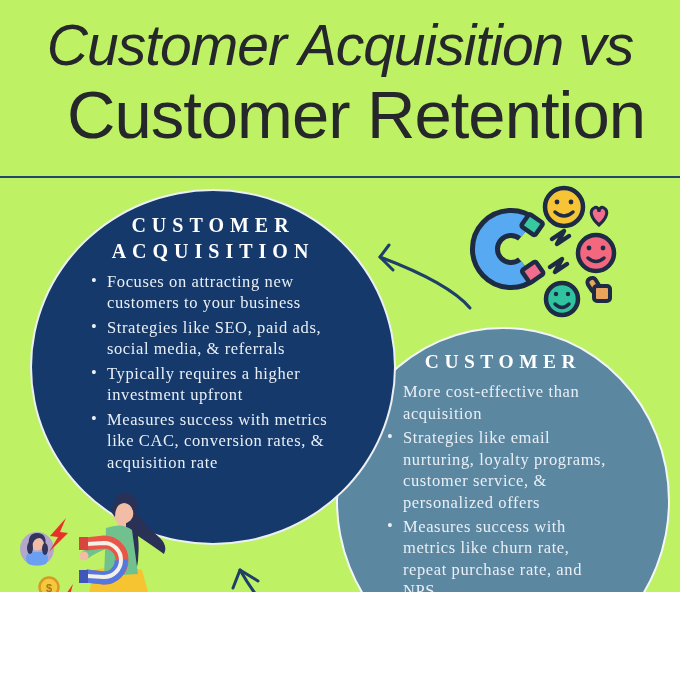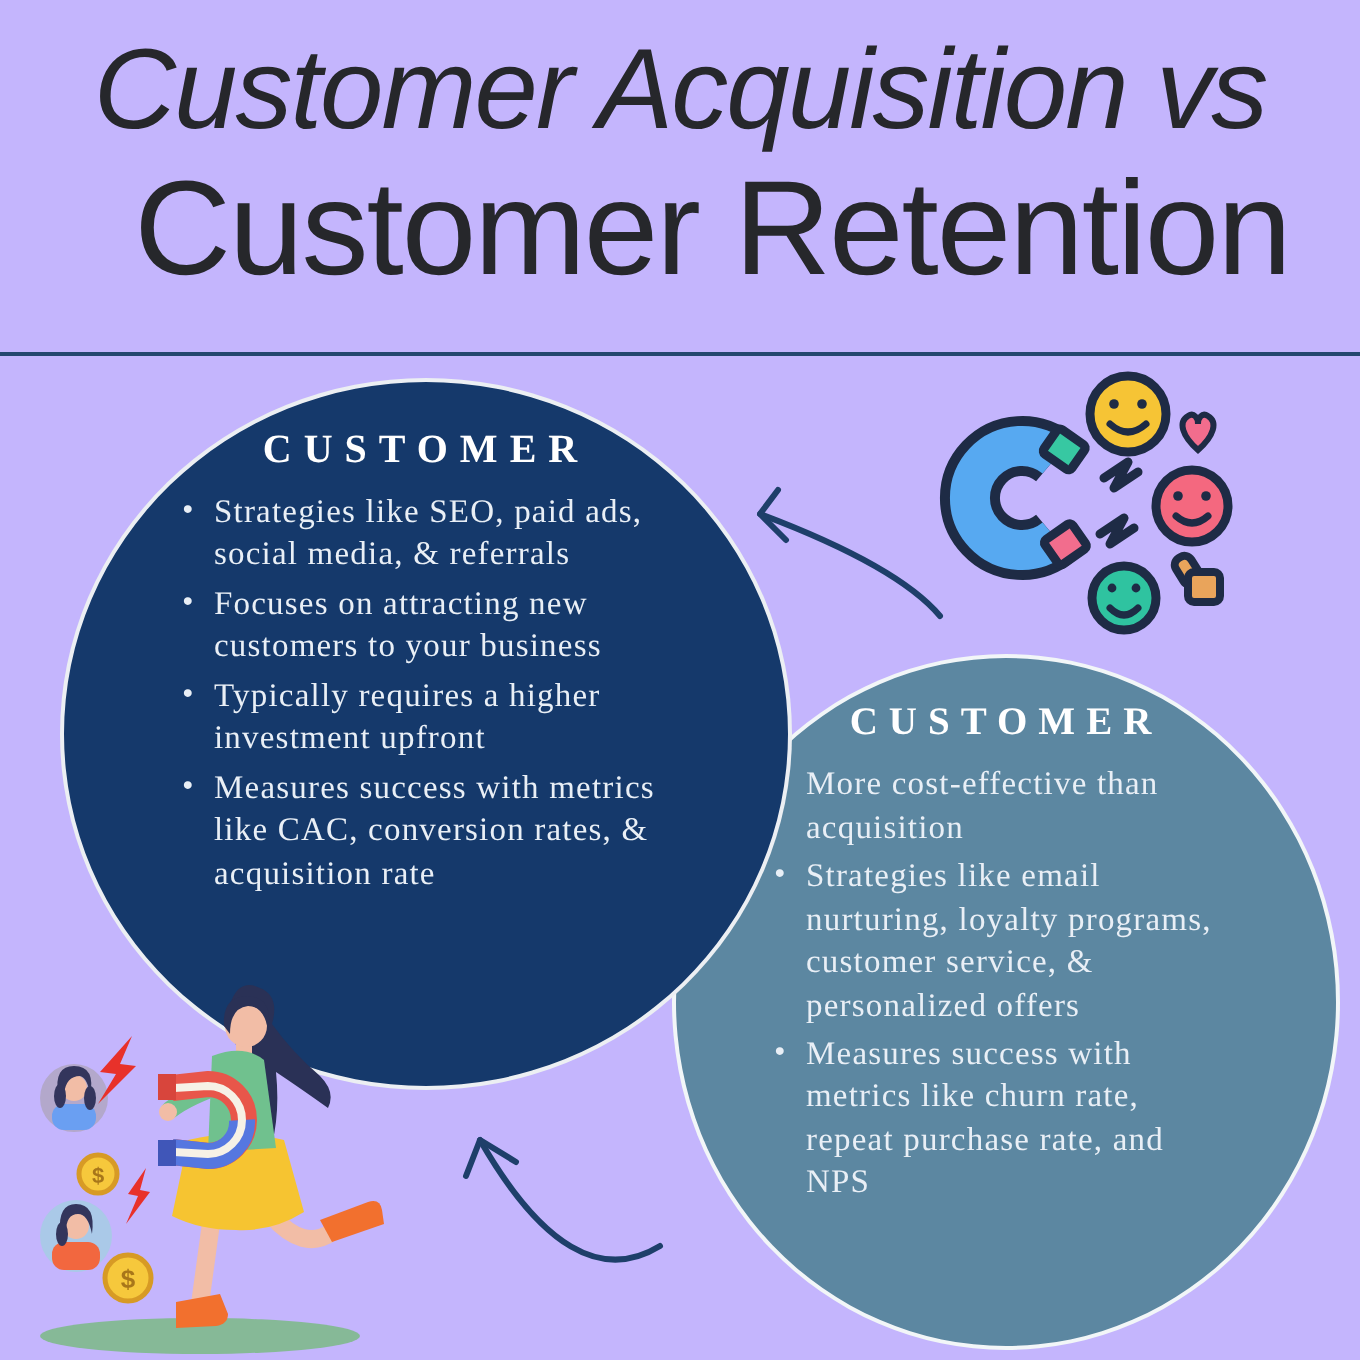--- a/index.html
+++ b/index.html
@@ -1,18 +1,18 @@
 <!DOCTYPE html>
 <html><head>
 <meta charset="utf-8">
 <style>
   html,body{margin:0;padding:0;background:#ffffff;}
   .canvas{
-    position:relative;width:680px;height:680px;overflow:hidden;
-    background:#c4b5fd;font-family:"Liberation Sans",sans-serif;
+    position:relative;width:680px;height:592px;overflow:hidden;
+    background:#bef264;font-family:"Liberation Sans",sans-serif;
   }
   
   .title-line1{
     position:absolute;top:16px;left:0;width:680px;text-align:center;
     font-style:italic;font-size:57px;line-height:1.05;color:#26272b;
     font-weight:500;letter-spacing:-1px;
   }
   .title-line2{
     position:absolute;top:80px;left:16px;width:680px;text-align:center;
     font-size:67px;line-height:1.05;color:#26272b;font-weight:500;letter-spacing:-1px;
@@ -56,24 +56,25 @@
     <ul class="bullets">
       <li>More cost-effective than acquisition</li>
       <li>Strategies like email nurturing, loyalty programs, customer service, &amp; personalized offers</li>
       <li>Measures success with metrics like churn rate, repeat purchase rate, and NPS</li>
     </ul>
   </div>
 
   <div class="circle acquisition">
     <div class="circle-heading">
       <span>CUSTOMER</span><br>
+      <span>ACQUISITION</span>
     </div>
     <ul class="bullets">
+      <li>Focuses on attracting new customers to your business</li>
       <li>Strategies like SEO, paid ads, social media, &amp; referrals</li>
-      <li>Focuses on attracting new customers to your business</li>
       <li>Typically requires a higher investment upfront</li>
       <li>Measures success with metrics like CAC, conversion rates, &amp; acquisition rate</li>
     </ul>
   </div>
 
   <svg class="illo" style="left:468px;top:183px;" width="165" height="145" viewBox="0 0 165 145">
     <g>
       <path d="M 59.7 46.1 A 26 26 0 1 0 59.7 85.9" fill="none" stroke="#1e2b45" stroke-width="30"></path>
       <path d="M 59.7 46.1 A 26 26 0 1 0 59.7 85.9" fill="none" stroke="#57a9f1" stroke-width="20"></path>
       <rect x="56" y="34" width="17" height="15" rx="2" transform="rotate(35 64 41)" fill="#37c8a2" stroke="#1e2b45" stroke-width="4.5"></rect>

